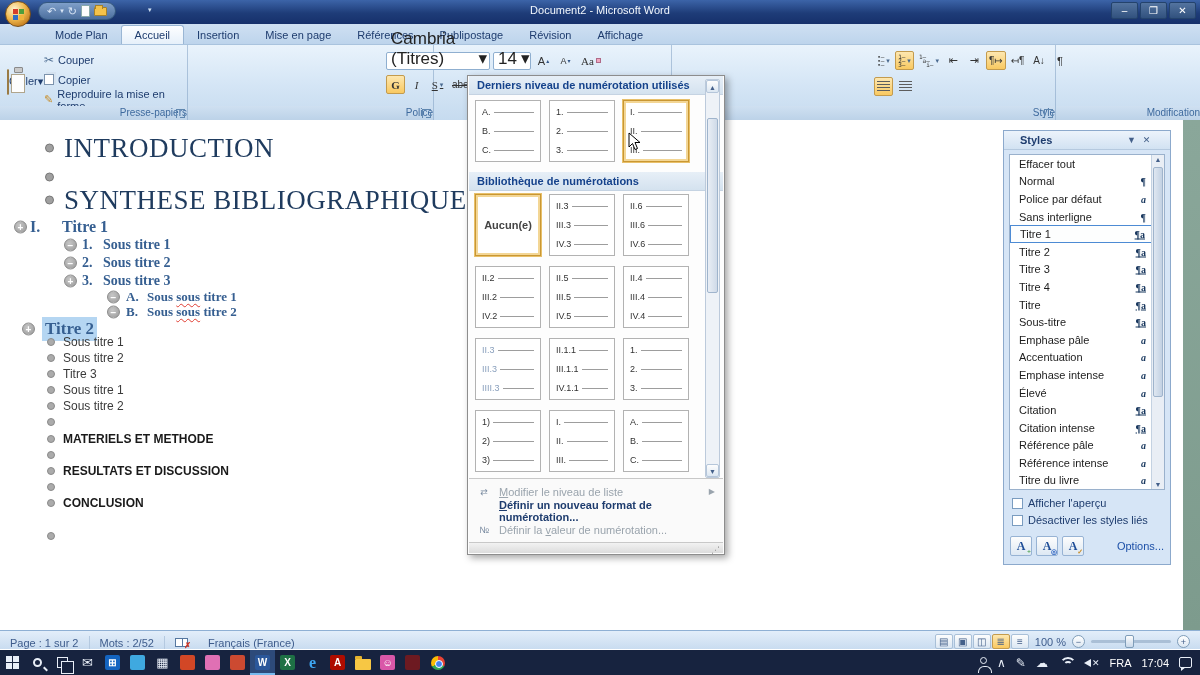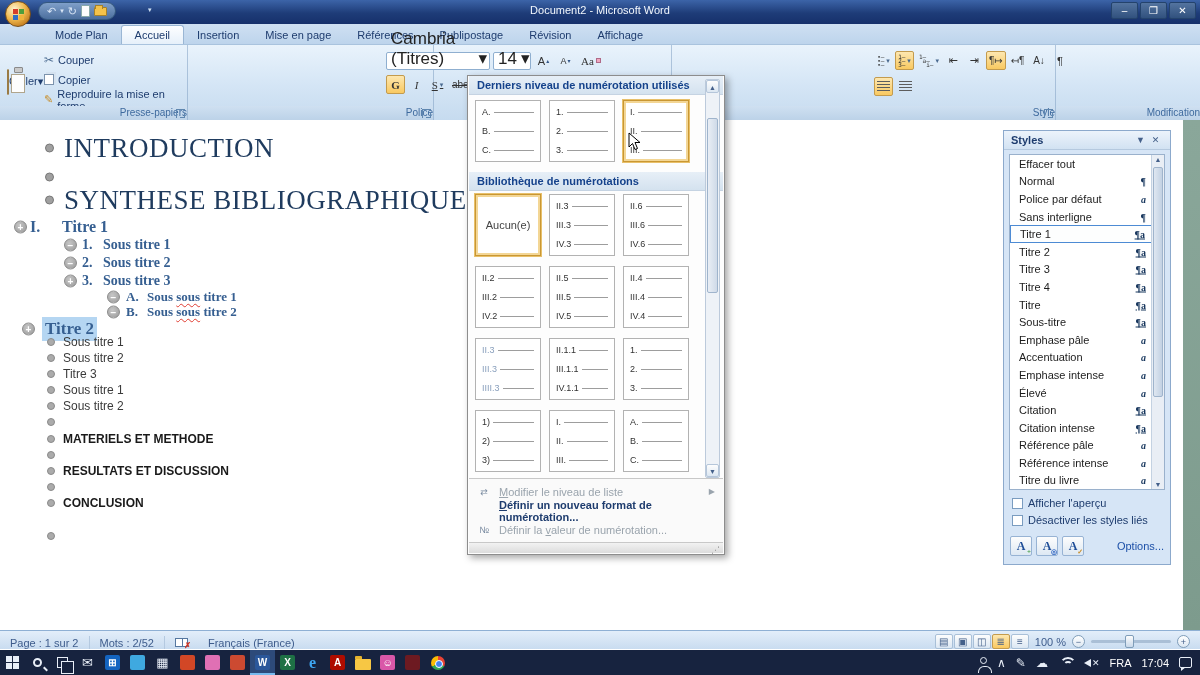--- a/index.html
+++ b/index.html
@@ -108,21 +108,21 @@
 .nm-ic{width:30px;text-align:center;font-size:9px;color:#7a8ba0}
 .nm-item .lbl{flex:1;color:#1e3c6e;font-weight:bold}
 .nm-item.dis .lbl{color:#9aa4ad;font-weight:normal}
 .nm-item .sub{font-size:8px;color:#9aa4ad}
 .nm-grip{position:absolute;left:1px;right:1px;bottom:1px;height:11px;background:linear-gradient(#f2f2f2,#dcdcdc);border-top:1px solid #c8c8c8}
 .nm-grip::after{content:"⋰";position:absolute;right:3px;bottom:-2px;font-size:9px;color:#8a8a8a}
 .cursor-arrow{position:absolute;z-index:5}
 
 
 .spane{position:absolute;left:1003px;top:130px;width:168px;height:435px;background:#d6e5f6;border:1px solid #8ca9cc;z-index:10}
-.sp-head{position:absolute;left:0;right:0;top:0;height:19px;background:linear-gradient(#ecf3fb,#d2e2f2);display:flex;align-items:center;padding:0 7px;border-bottom:1px solid #b5c9df}
+.sp-head{position:absolute;left:0;right:0;top:0;height:19px;background:linear-gradient(#ecf3fb,#d2e2f2);display:flex;align-items:center;padding:0 16px;border-bottom:1px solid #b5c9df}
 .sp-title{flex:1;font-size:11px;font-weight:bold;color:#1e3c6e}
 .sp-hbtn{width:15px;font-size:9px;color:#44608a;text-align:center}
 .sp-list{position:absolute;left:5px;right:5px;top:23px;height:336px;background:#fff;border:1px solid #9ab1cc;overflow:hidden}
 .sp-item{height:17.6px;display:flex;align-items:center;padding:0 28px 0 9px;font-size:11px;color:#1c1c1c;position:relative}
 .sp-item.sel{border:1px solid #4d8bd4;background:#fdfefe}
 .sp-g{position:absolute;right:18px;top:50%;transform:translateY(-50%);font-size:10px;color:#17365d;font-weight:bold;font-family:"Liberation Serif",serif}
 .sp-g.g-pa{text-decoration:underline}
 .sp-sb{position:absolute;right:0;top:0;bottom:0;width:13px;background:#e9eef5;border-left:1px solid #c4d2e2}
 .sp-sb .up{position:absolute;top:1px;left:0;right:0;text-align:center;font-size:7px;color:#44608a}
 .sp-sb .dn{position:absolute;bottom:1px;left:0;right:0;text-align:center;font-size:7px;color:#44608a}
@@ -511,21 +511,21 @@
         </div>
         <div class="nm-row">
           <span class="nm-lab">II.</span>
           <span class="nm-rule"></span>
         </div>
         <div class="nm-row">
           <span class="nm-lab">III.</span>
           <span class="nm-rule"></span>
         </div>
       </div>
-      <div class="nm-thumb sel nm-none" style="left: 7px; top: 118px;">Aucun(e)</div>
+      <div class="nm-thumb sel nm-none" style="left: 7px; top: 118px; font-weight: bold;">Aucun(e)</div>
       <div class="nm-thumb" style="left: 81px; top: 118px;">
         <div class="nm-row">
           <span class="nm-lab">II.3</span>
           <span class="nm-rule"></span>
         </div>
         <div class="nm-row">
           <span class="nm-lab">III.3</span>
           <span class="nm-rule"></span>
         </div>
         <div class="nm-row">

